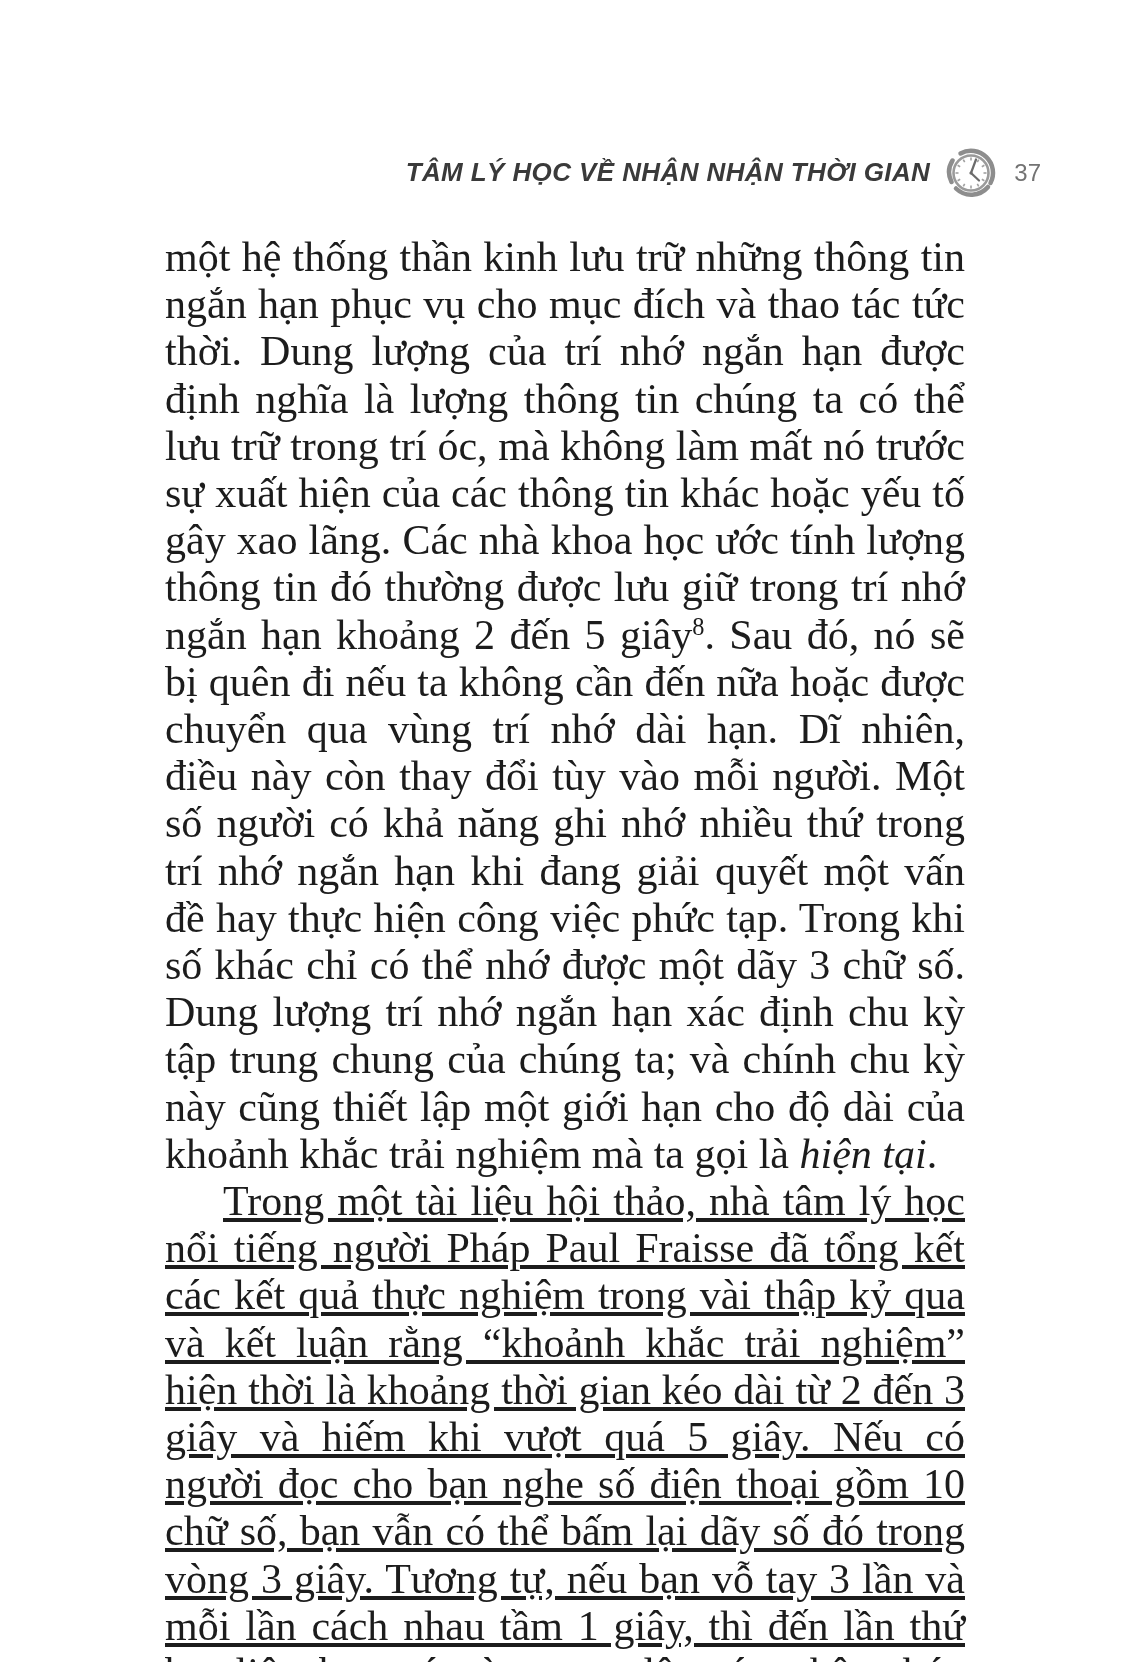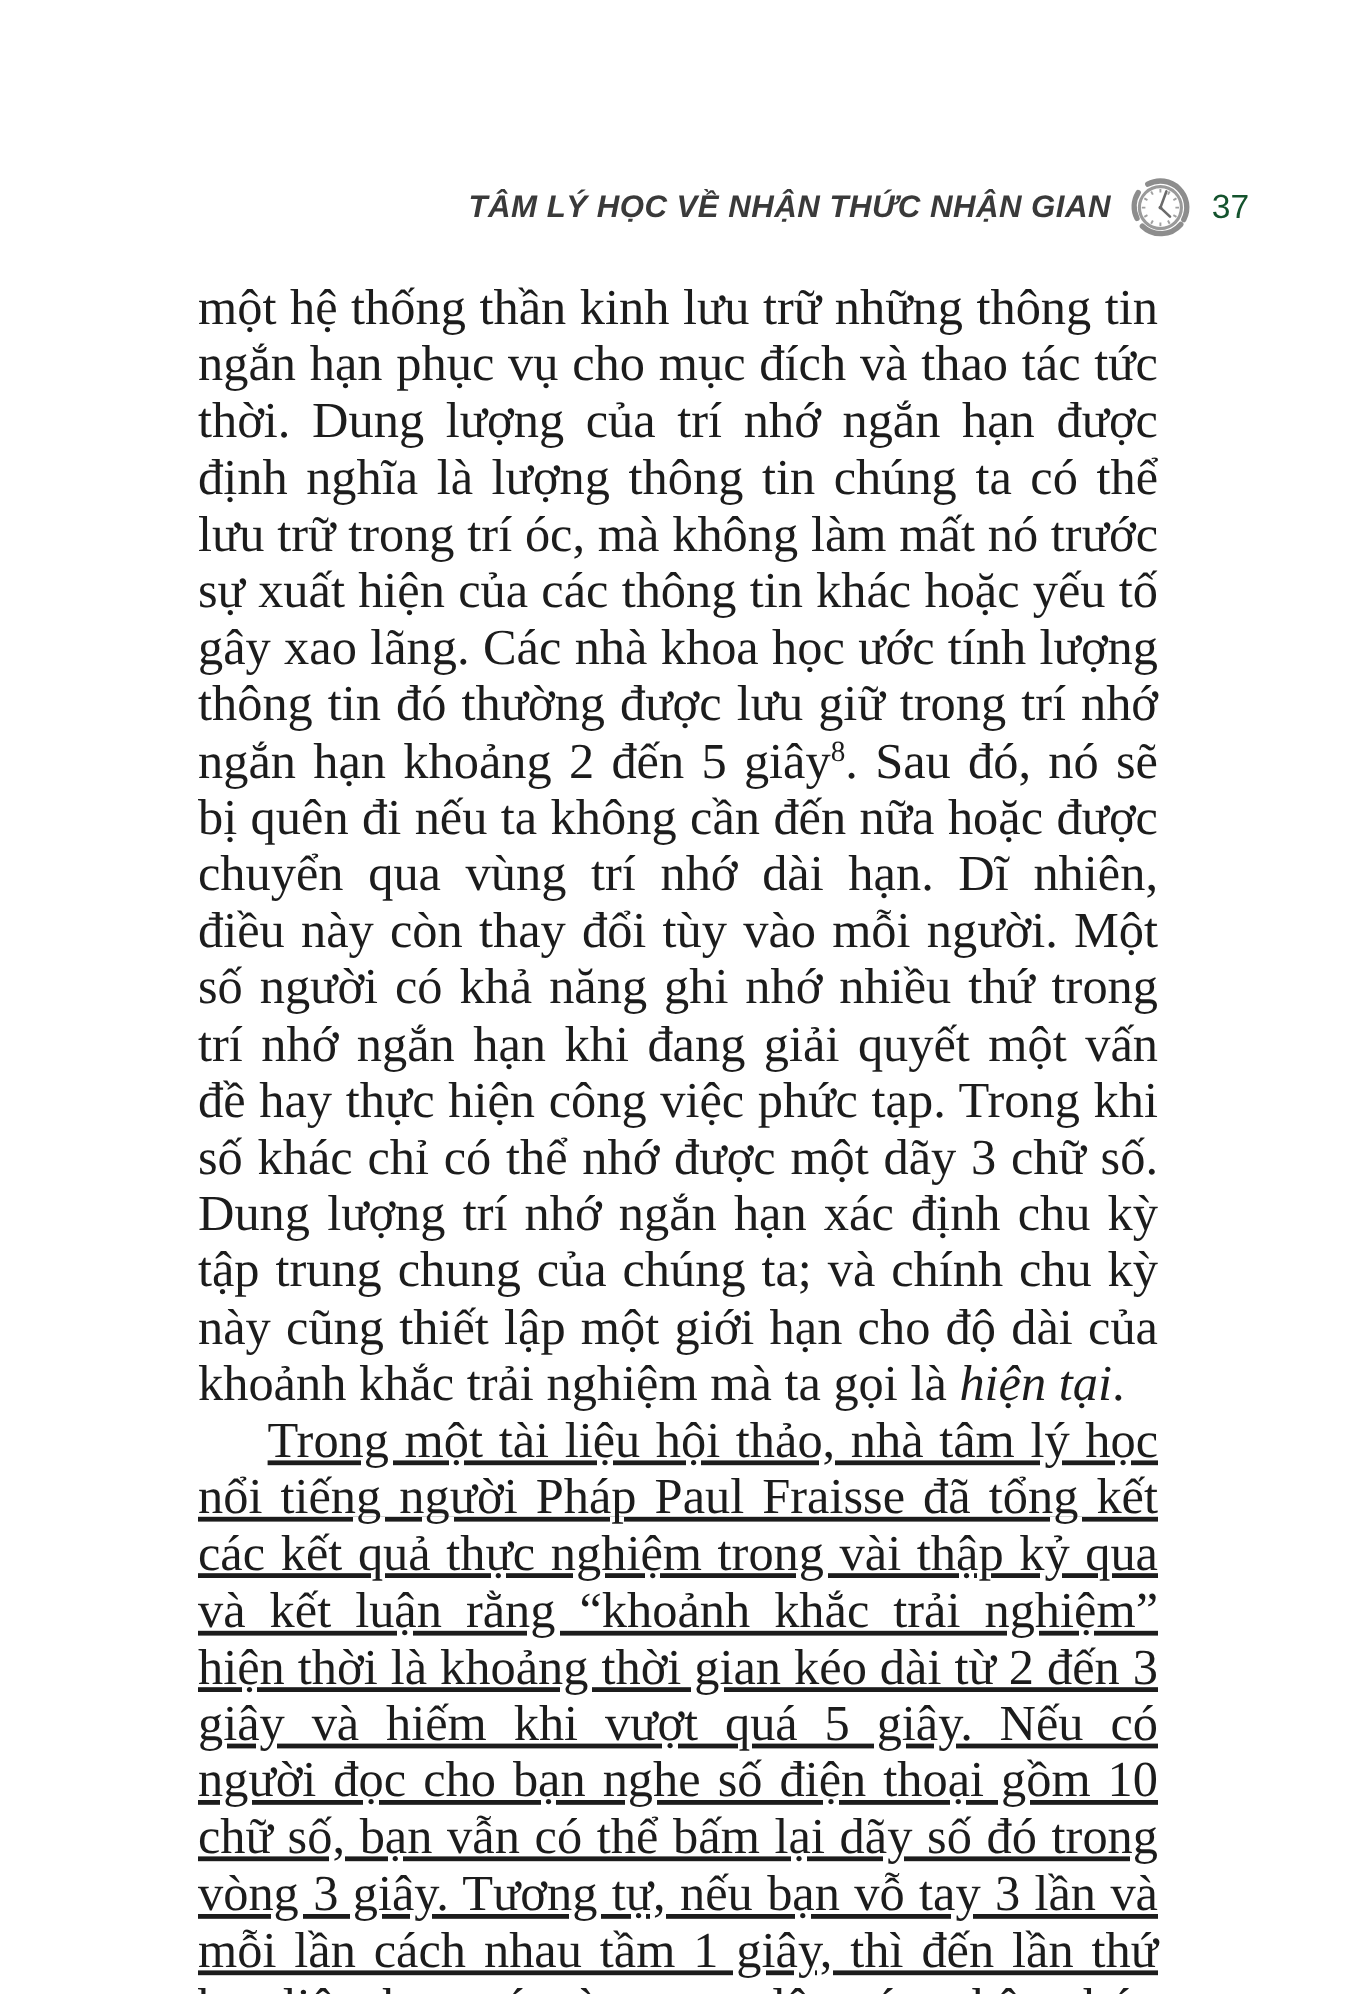--- a/index.html
+++ b/index.html
@@ -34,22 +34,22 @@
     white-space: nowrap;
     padding-bottom: 2px;
   }
   .clock-wrap {
     width: 54px;
     height: 54px;
     flex: 0 0 auto;
   }
   .page-number {
     font-family: "Liberation Sans", sans-serif;
-    font-size: 28px;
-    color: #14532d;
+    font-size: 24px;
+    color: #737373;
     padding-left: 2px;
   }
   
   .body-text {
     position: absolute;
     left: 165px;
     top: 234px;
     width: 800px;
     font-size: 42px;
     line-height: 47.2px;
@@ -76,21 +76,21 @@
   .italic {
     font-style: italic;
   }
 </style>
 </head>
 <body>
 
 <div class="page">
 
   <div class="header">
-    <span class="header-title">TÂM LÝ HỌC VỀ NHẬN THỨC NHẬN GIAN</span>
+    <span class="header-title">TÂM LÝ HỌC VỀ NHẬN NHẬN THỜI GIAN</span>
 
     <span class="clock-wrap">
       <svg viewBox="0 0 54 54" width="54" height="54" aria-hidden="true">
 
         <path d="M 8.5 14.5 A 22 22 0 0 0 7.5 36" fill="none" stroke="#8d8d8d" stroke-width="4.5" stroke-linecap="round"></path>
         <path d="M 12 42.5 A 22 22 0 0 0 44 41" fill="none" stroke="#8d8d8d" stroke-width="4.5" stroke-linecap="round"></path>
         <path d="M 46.5 37 A 22 22 0 0 0 16.5 7.5" fill="none" stroke="#8d8d8d" stroke-width="4.5" stroke-linecap="round"></path>
 
         <circle cx="27" cy="27" r="17.5" fill="#ffffff" stroke="#9a9a9a" stroke-width="2.6"></circle>
 

